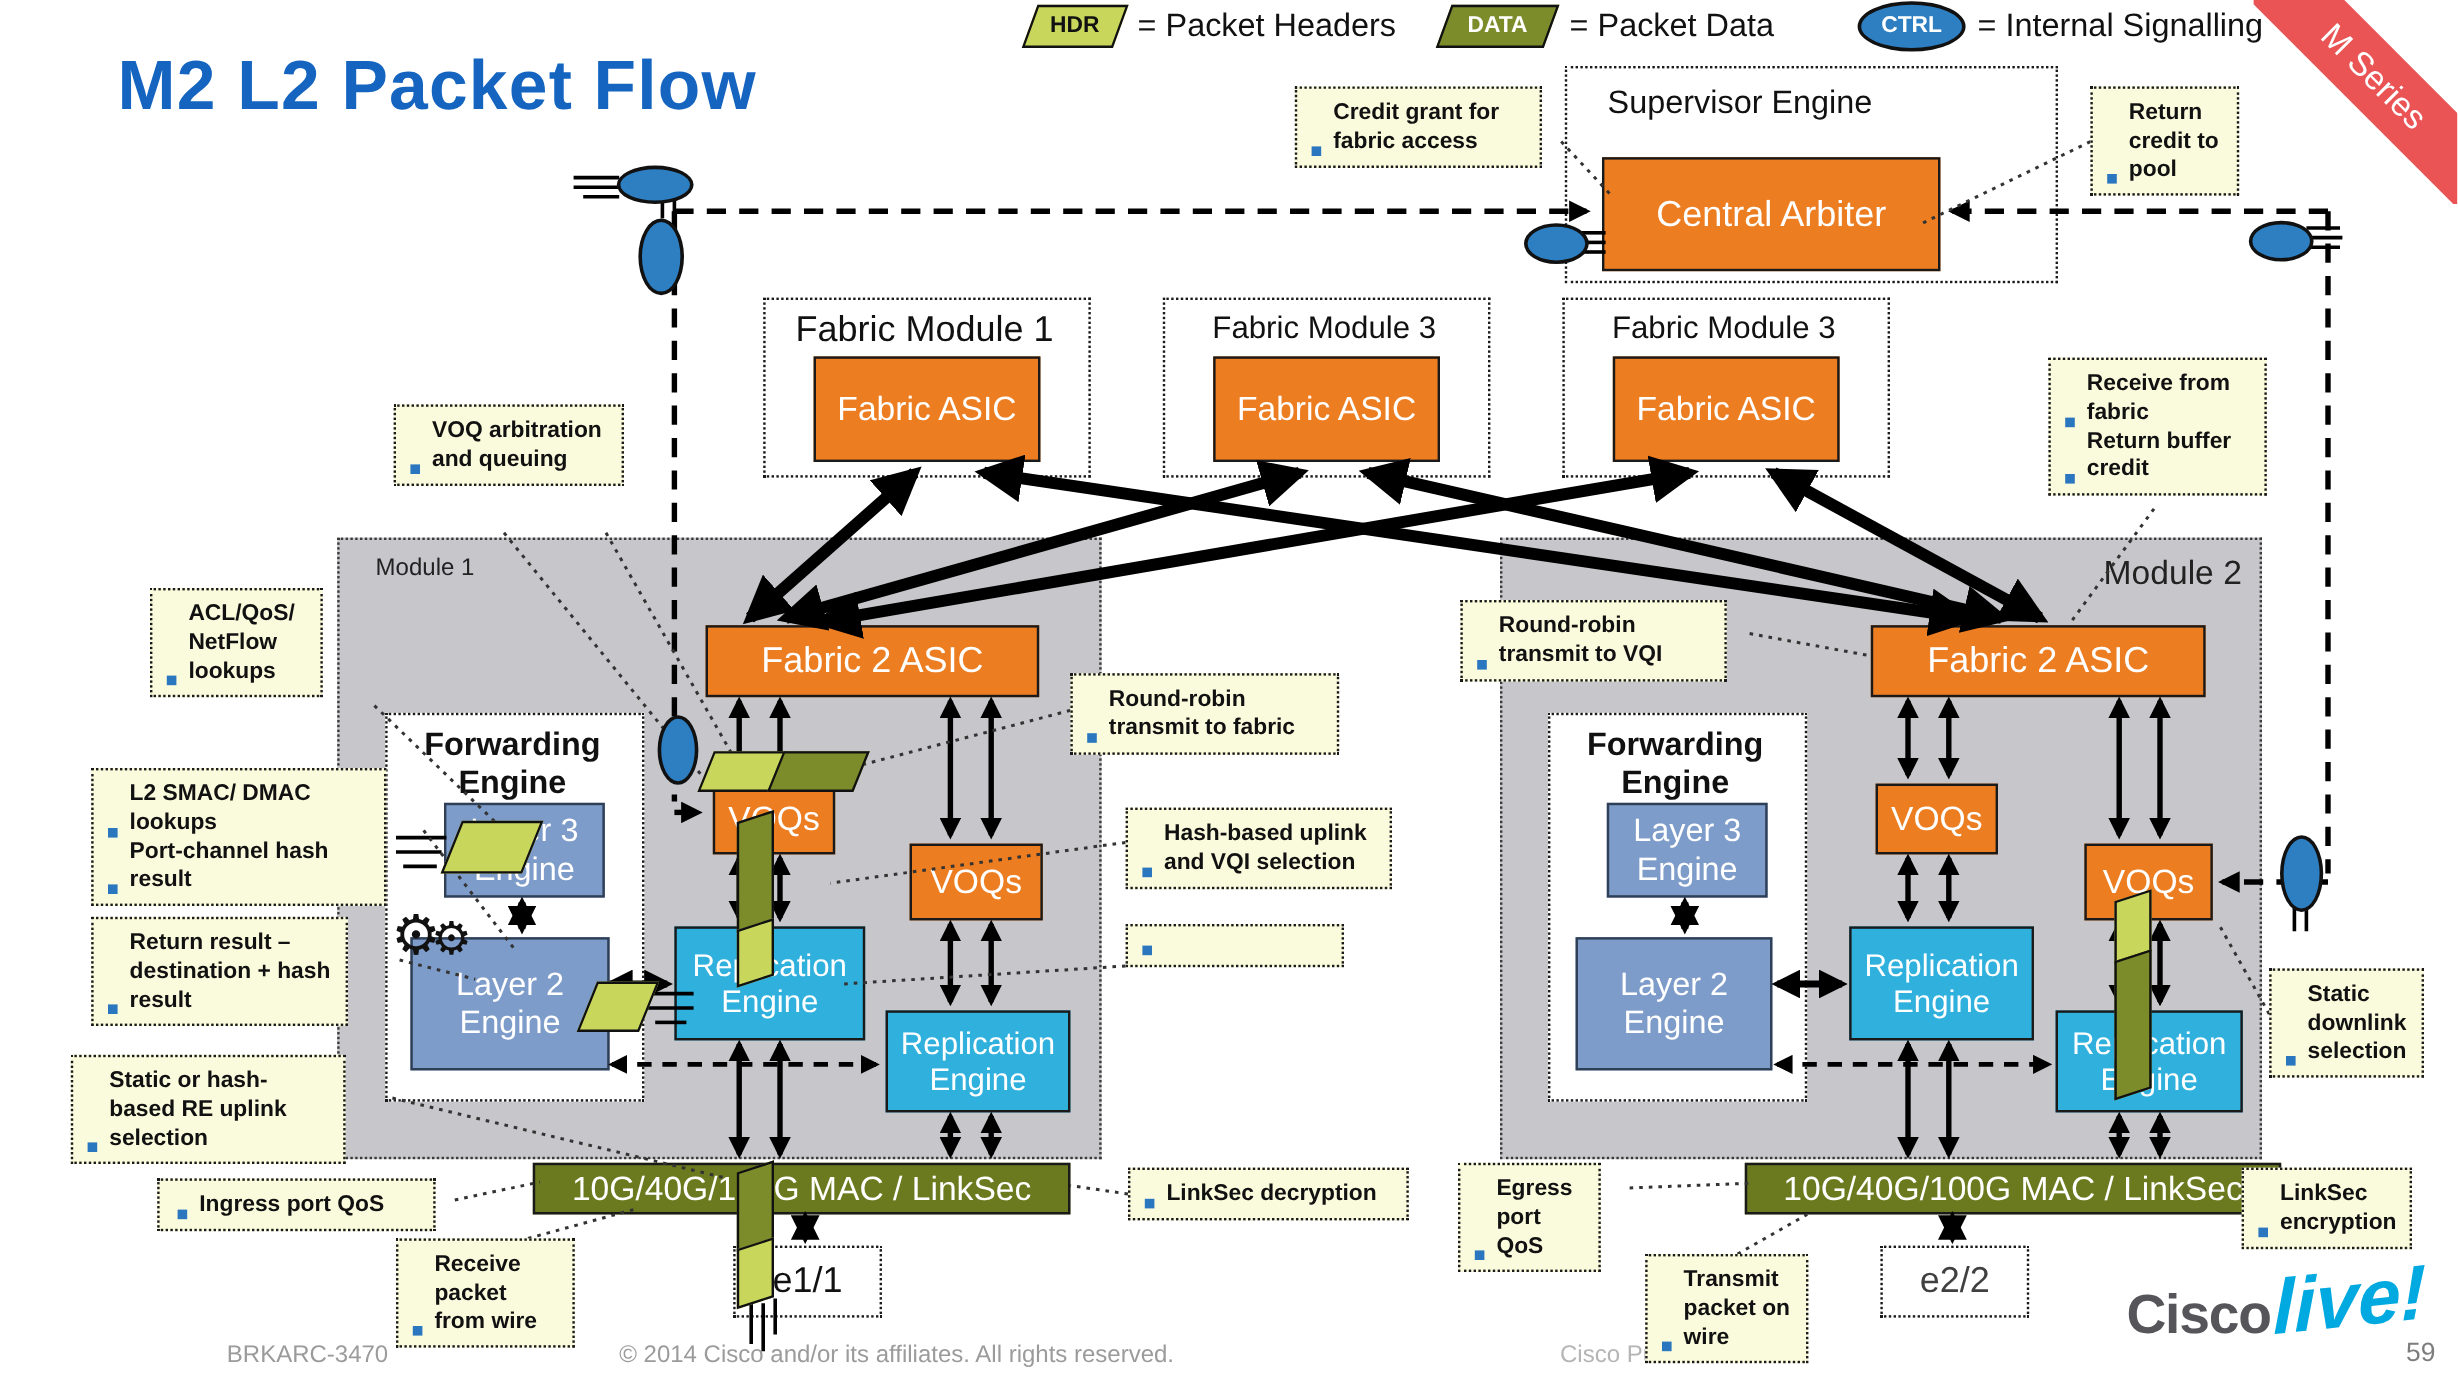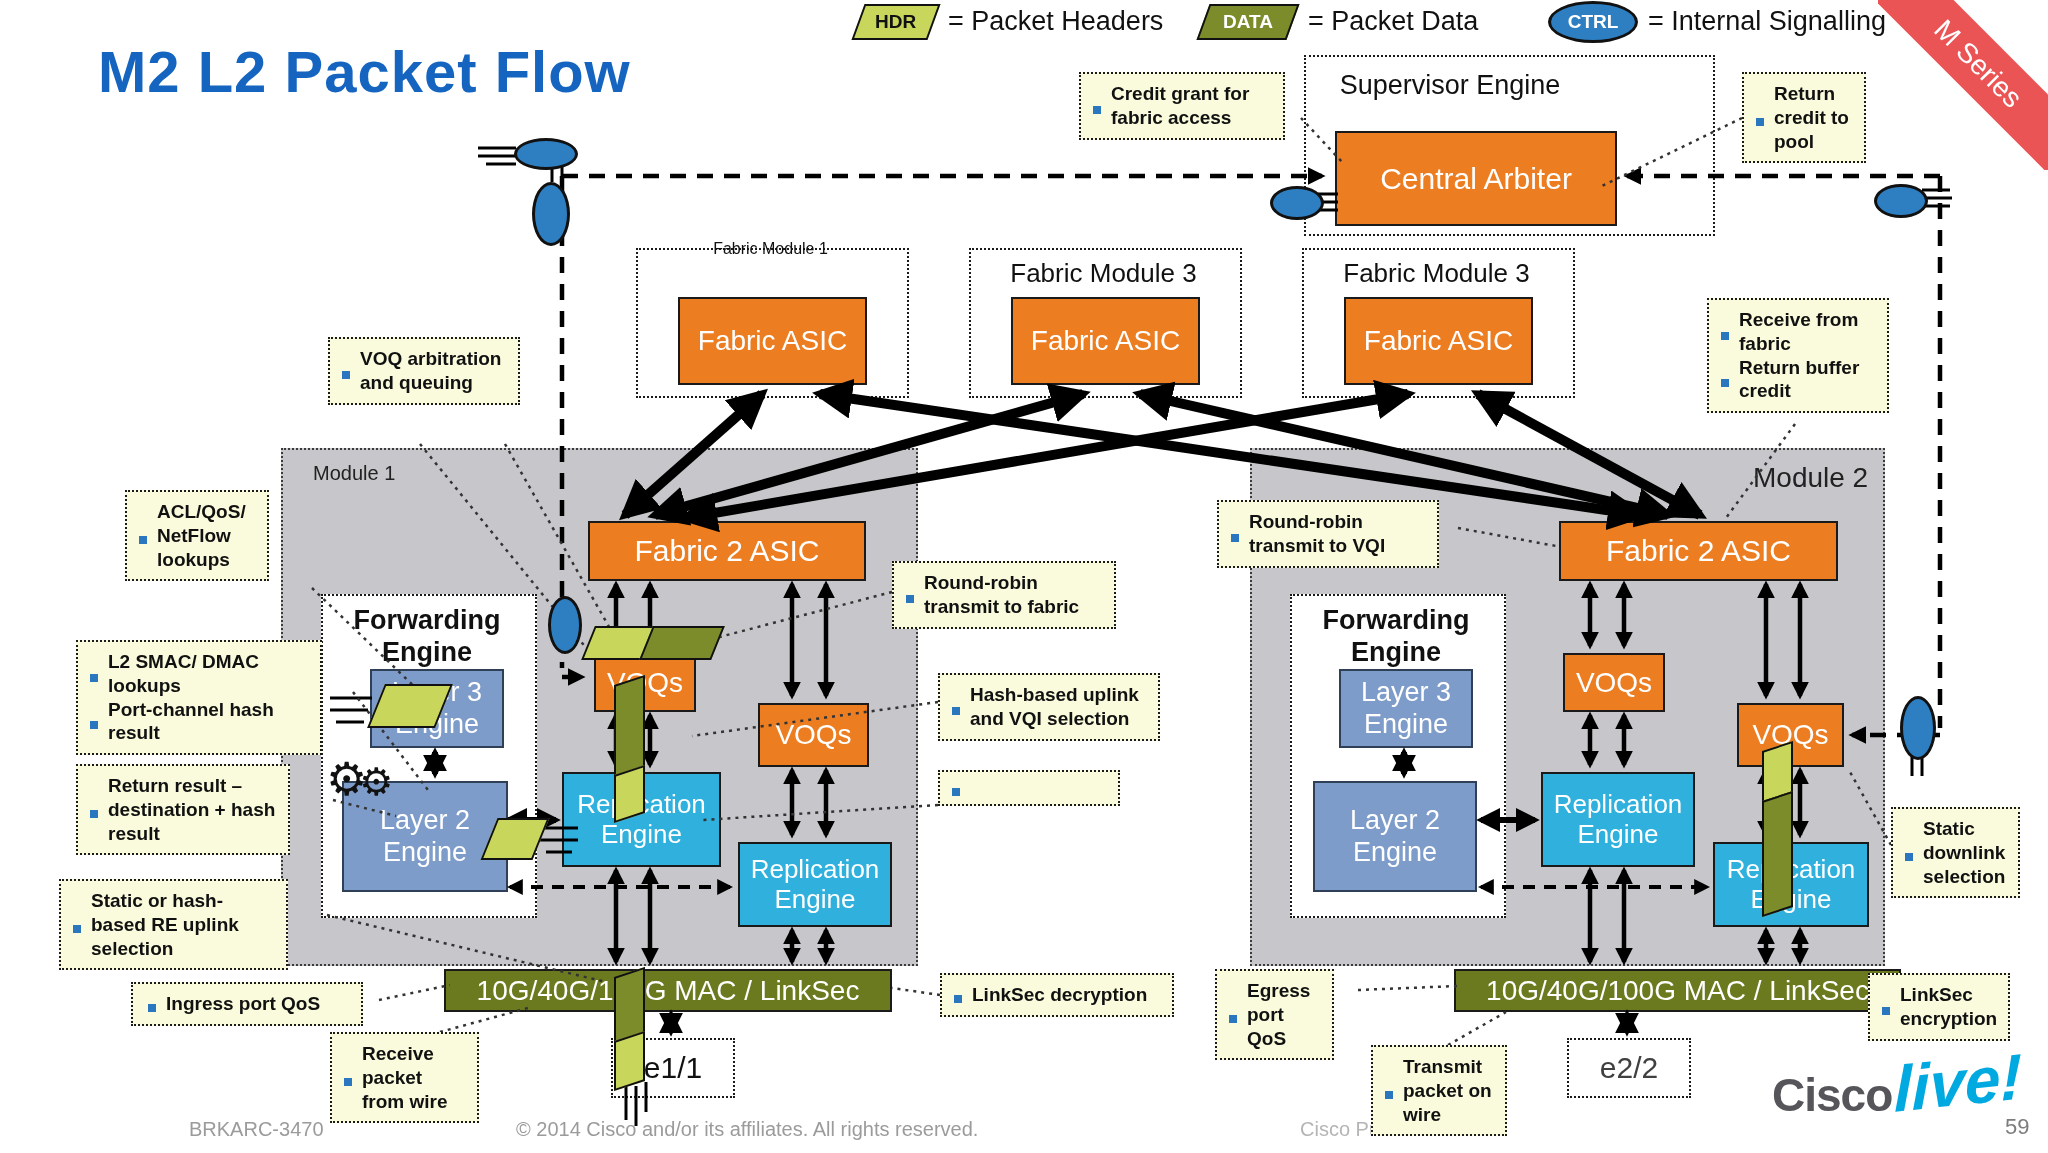--- a/index.html
+++ b/index.html
@@ -10,21 +10,21 @@
   .dotbox{border:2px dotted #1a1a1a;background:#fff;}
   .graybox{background:#c7c7cb;border:2px dotted #3a3a3a;}
   .orange{background:#ed7d21;border:2px solid #1a1a1a;color:#fff;display:flex;align-items:center;justify-content:center;text-align:left;}
   .bluebox{background:#7e9cc9;border:2px solid #2f3f55;color:#fff;display:flex;align-items:center;justify-content:center;text-align:center;line-height:1.15;}
   .cyanbox{background:#2fb0dd;border:2px solid #1a1a1a;color:#fff;display:flex;align-items:center;justify-content:center;text-align:center;line-height:1.15;}
   .olivebar{background:#6b7a1e;border:2px solid #1a1a1a;color:#fff;display:flex;align-items:center;justify-content:center;}
   .blacklabel{color:#111;}
   .boxtitle{text-align:center;color:#111;}
   
   .callout{background:#fafadc;border:2px dotted #1a1a1a;padding:8px 10px;color:#111;font-weight:bold;font-size:19px;line-height:1.25;z-index:40;}
-  .co-line{display:flex;align-items:center;}
+  .co-line{display:flex;align-items:flex-end;}
   .co-line .bl{flex:0 0 8px;width:8px;height:8px;background:#2a77c0;margin:8px 10px 0 2px;}
   
   .pkt{border:2px solid #111;}
   .pkt.green{background:#c9d65c;}
   .pkt.olive{background:#7d8c2b;}
   .skx{transform:skewX(-22deg);}
   .sky{transform:skewY(-18deg);}
   
   .ctrl-ellipse{background:#2e7fc2;border:3px solid #111;border-radius:50%;}
   .legend-ellipse{background:#2e7fc2;border:3px solid #111;border-radius:50%;color:#fff;display:flex;align-items:center;justify-content:center;font-weight:bold;}
@@ -63,21 +63,21 @@
     <div class="abs" style="left:-40px;top:36px;width:280px;height:56px;background:#ea5455;transform:rotate(45deg);display:flex;align-items:center;justify-content:center;">
       <span style="color:#fff;font-size:28px;">M Series</span>
     </div>
   </div>
 
   <div class="abs dotbox" style="left:1304px;top:55px;width:407px;height:177px;"></div>
   <div class="abs boxtitle" style="left:1320px;top:70px;width:260px;font-size:27px;">Supervisor Engine</div>
   <div class="abs orange" style="left:1335px;top:131px;width:278px;height:91px;font-size:30px;">Central Arbiter</div>
 
   <div class="abs dotbox" style="left:636px;top:248px;width:269px;height:146px;"></div>
-  <div class="abs boxtitle" style="left:636px;top:240px;width:269px;font-size:16px;">Fabric Module 1</div>
+  <div class="abs boxtitle" style="left:636px;top:258px;width:269px;font-size:30px;">Fabric Module 1</div>
   <div class="abs orange" style="left:678px;top:297px;width:185px;height:84px;font-size:28px;">Fabric ASIC</div>
 
   <div class="abs dotbox" style="left:969px;top:248px;width:269px;height:146px;"></div>
   <div class="abs boxtitle" style="left:969px;top:258px;width:269px;font-size:26px;">Fabric Module 3</div>
   <div class="abs orange" style="left:1011px;top:297px;width:185px;height:84px;font-size:28px;">Fabric ASIC</div>
 
   <div class="abs dotbox" style="left:1302px;top:248px;width:269px;height:146px;"></div>
   <div class="abs boxtitle" style="left:1302px;top:258px;width:269px;font-size:26px;">Fabric Module 3</div>
   <div class="abs orange" style="left:1344px;top:297px;width:185px;height:84px;font-size:28px;">Fabric ASIC</div>
 

